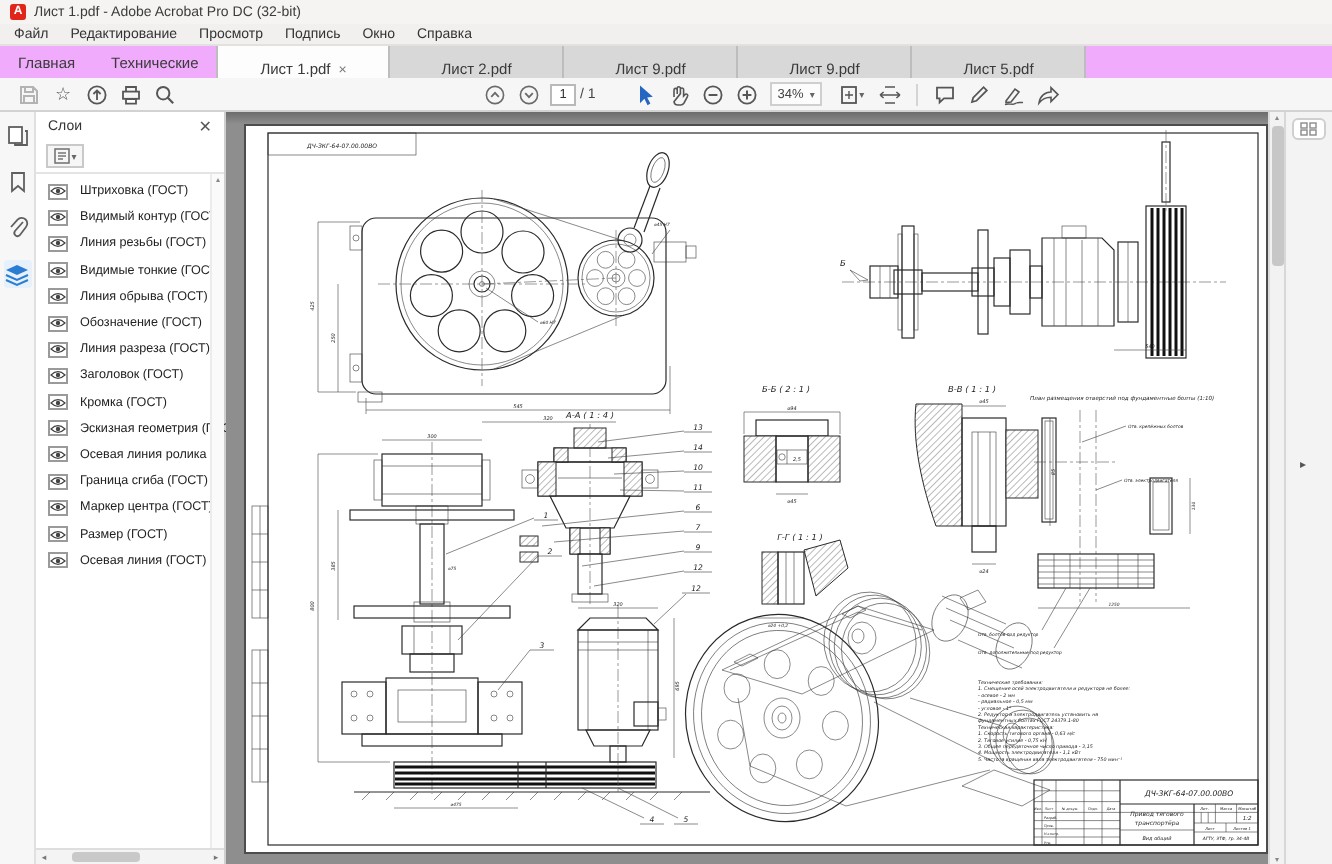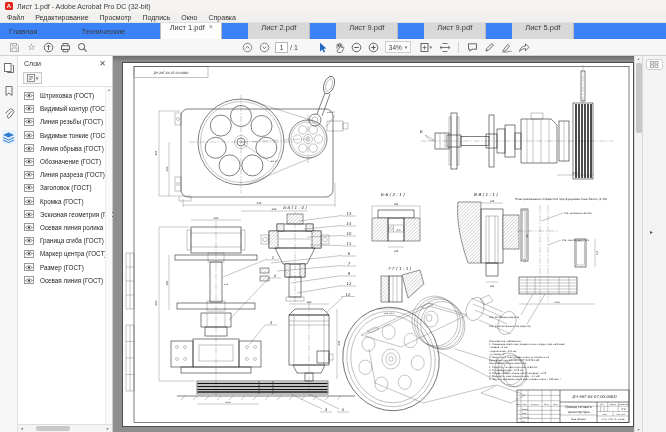--- a/index.html
+++ b/index.html
@@ -5,24 +5,24 @@
   * { box-sizing: border-box; margin:0; padding:0; }
   html,body { width:666px; height:432px; overflow:hidden;
     font-family:"Liberation Sans",sans-serif; background:#e9e9e9; }
   .titlebar { height:12px; background:#f5f4f3; display:flex; align-items:center;
     gap:4px; padding:0 5px; font-size:7px; color:#3c3c3c; }
   .acro-ico { width:8px; height:8px; background:#e1251b; border-radius:1.5px;
     color:#fff; font-size:6px; line-height:8px; text-align:center; font-weight:bold; }
   .menubar { height:11px; background:#f1f0ef; display:flex; align-items:center;
     gap:11px; padding:0 7px; font-size:7px; color:#333; border-bottom:1px solid #e2e1e0;}
   .menubar span { cursor:default; }
-  .tabbar { height:16px; background:#3b82f6; display:flex; align-items:stretch; font-size:7.5px; color:#3a3a3a;gap:26px; }
+  .tabbar { height:16px; background:#f0abfc; display:flex; align-items:stretch; font-size:7.5px; color:#3a3a3a; }
   .apptab { padding:0 9px; display:flex; align-items:center; }
-  .doctab { width:62px; background:#d8d8d8; border-right:1px solid #bdbdbd;
-    display:flex; align-items:flex-start; justify-content:center; gap:4px; }
+  .doctab { width:87px; background:#d8d8d8; border-right:1px solid #bdbdbd;
+    display:flex; align-items:flex-end; justify-content:center; gap:4px; }
   .doctab.first { border-left:1px solid #bdbdbd; }
   .doctab.active { background:#fdfdfd; }
   .doctab .x { color:#777; font-size:7px; }
   .tab-spacer { flex:1; }
   .toolbar { height:17px; background:#f6f6f6; border-bottom:1px solid #d2d2d2;
     display:flex; align-items:center; padding:0 6px; font-size:7px; color:#444; }
   .tbtn { width:17px; height:14px; display:flex; align-items:center; justify-content:center; border-radius:2px; }
   .tbtn svg { display:block; }
   .tb-sp1 { width:148px; } .tb-sp2 { width:14px; }
   .pagebox { display:flex; align-items:center; gap:2px; margin:0 2px; }

